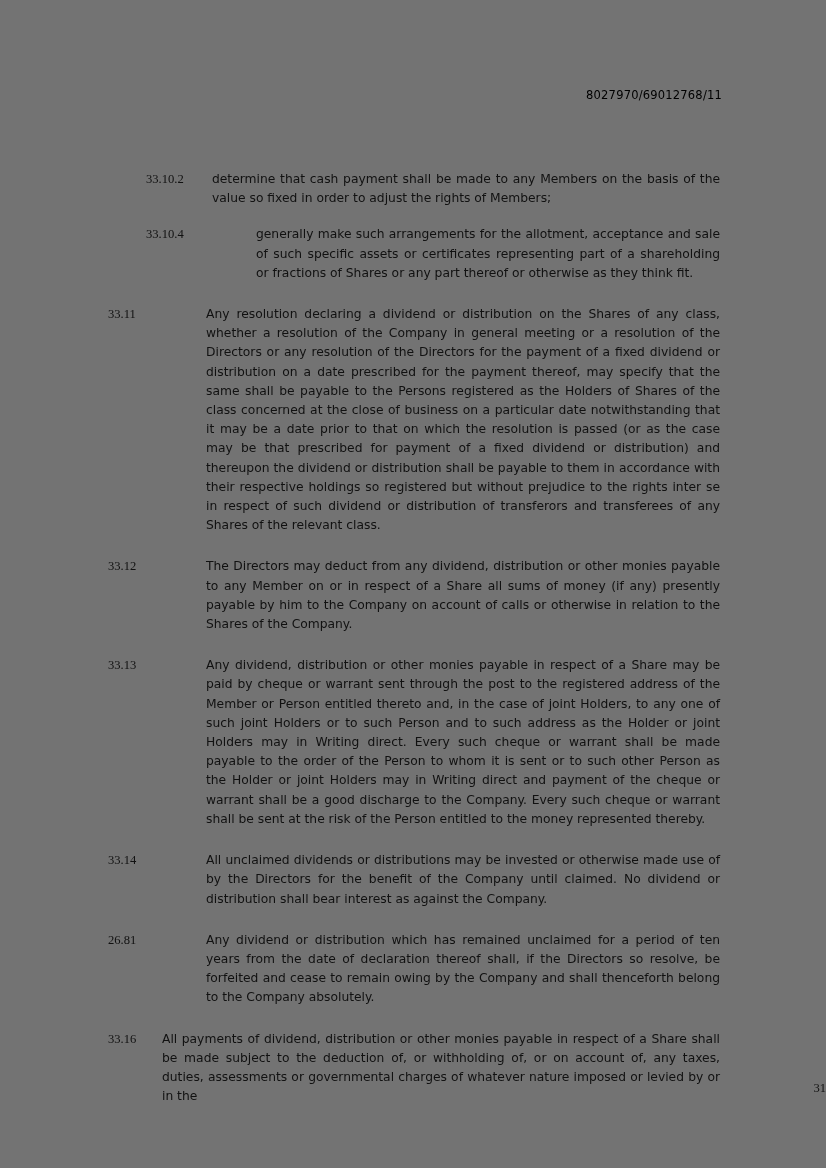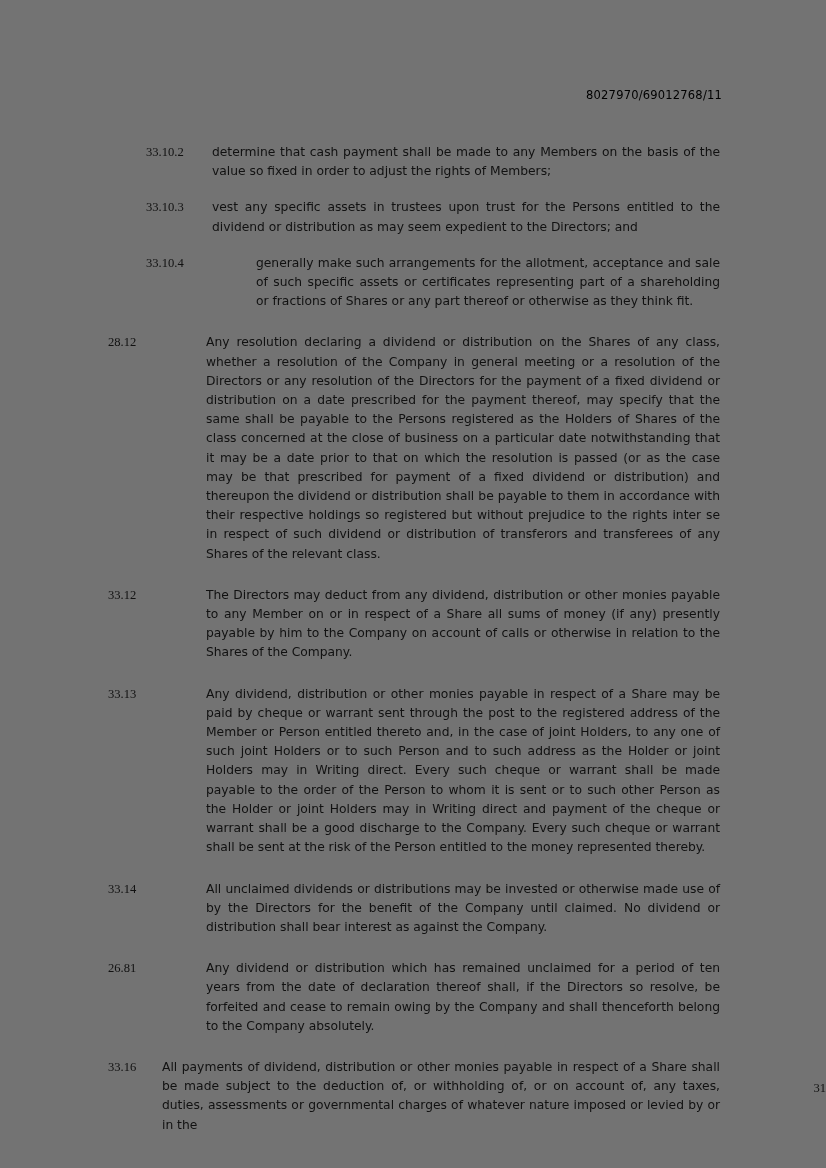--- a/index.html
+++ b/index.html
@@ -23,21 +23,21 @@
     position: absolute;
     top: 88px;
     right: 104px;
     font-size: 11.5px;
     letter-spacing: 0.2px;
     color: #000000;
     font-family: "DejaVu Sans", sans-serif;
   }
   .content {
     position: absolute;
-    top: 143px;
+    top: 170px;
     left: 108px;
     width: 612px;
   }
   .clause {
     display: flex;
     align-items: flex-start;
     margin-bottom: 17px;
   }
   .clause .num {
     flex: 0 0 auto;
@@ -94,32 +94,28 @@
 
   <div class="doc-ref">8027970/69012768/11</div>
 
   <div class="content">
 
     <div class="clause lvl2">
       <div class="num">33.10.2</div>
       <div class="body">determine that cash payment shall be made to any Members on the basis of the value so fixed in order to adjust the rights of Members;</div>
     </div>
 
-    <div class="clause lvl2">
-      <div class="num">33.10.3</div>
-      <div class="body">vest any specific assets in trustees upon trust for the Persons entitled to the dividend or distribution as may seem expedient to the Directors; and</div>
-    </div>
 
     <div class="clause lvl2 spacer-lg">
       <div class="num">33.10.4</div>
       <div class="body">generally make such arrangements for the allotment, acceptance and sale of such specific assets or certificates representing part of a shareholding or fractions of Shares or any part thereof or otherwise as they think fit.</div>
     </div>
 
     <div class="clause lvl1 spacer-lg">
-      <div class="num">28.12</div>
+      <div class="num">33.11</div>
       <div class="body">Any resolution declaring a dividend or distribution on the Shares of any class, whether a resolution of the Company in general meeting or a resolution of the Directors or any resolution of the Directors for the payment of a fixed dividend or distribution on a date prescribed for the payment thereof, may specify that the same shall be payable to the Persons registered as the Holders of Shares of the class concerned at the close of business on a particular date notwithstanding that it may be a date prior to that on which the resolution is passed (or as the case may be that prescribed for payment of a fixed dividend or distribution) and thereupon the dividend or distribution shall be payable to them in accordance with their respective holdings so registered but without prejudice to the rights inter se in respect of such dividend or distribution of transferors and transferees of any Shares of the relevant class.</div>
     </div>
 
     <div class="clause lvl1 spacer-lg">
       <div class="num">33.12</div>
       <div class="body">The Directors may deduct from any dividend, distribution or other monies payable to any Member on or in respect of a Share all sums of money (if any) presently payable by him to the Company on account of calls or otherwise in relation to the Shares of the Company.</div>
     </div>
 
     <div class="clause lvl1 spacer-lg">
       <div class="num">33.13</div>

